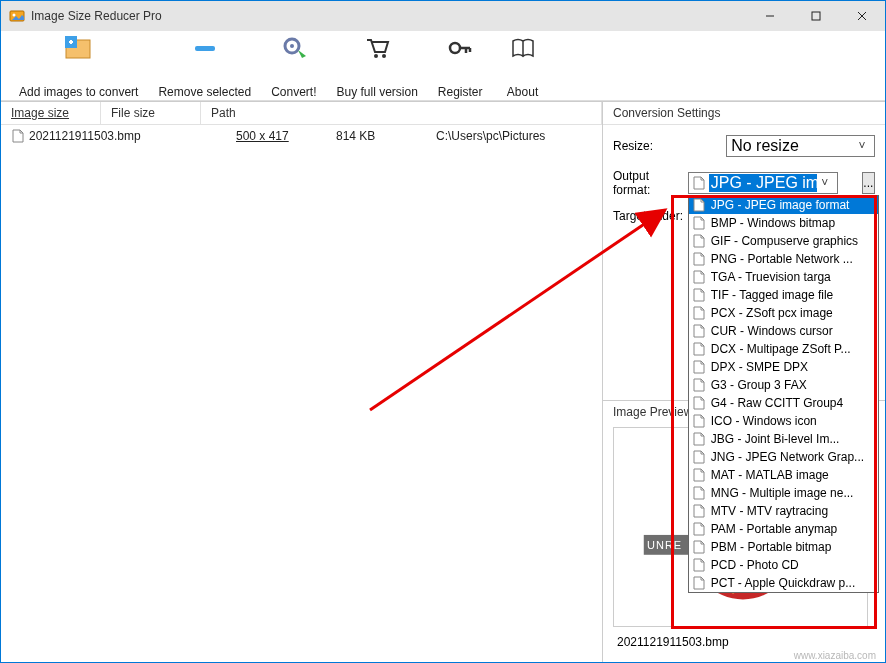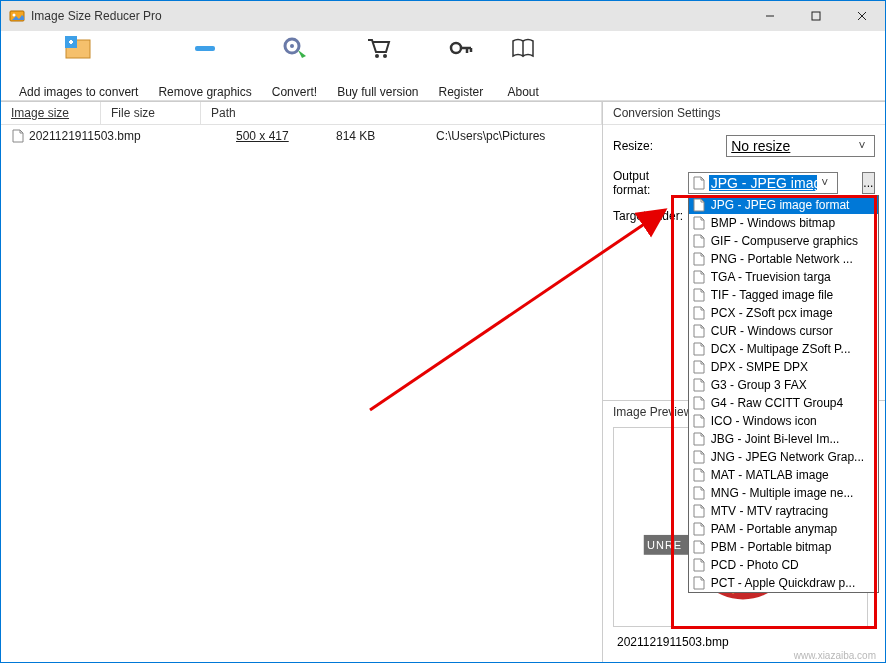--- a/index.html
+++ b/index.html
@@ -34,21 +34,21 @@
 .trow { display: flex; height: 22px; align-items: center; }
 .td { padding: 2px 10px; font-size: 12px; color: #222; display: flex; align-items: center; }
 .file-ico { width: 14px; height: 14px; margin-right: 4px; }
 
 
 .panel-title { padding: 4px 10px; font-size: 12px; color: #333; border-bottom: 1px solid #e1e1e1; }
 .settings { padding: 10px; font-size: 12px; }
 .setting-row { display: flex; align-items: center; margin-bottom: 12px; gap: 24px; }
 .setting-row .lbl { width: 90px; }
 .combobox { display: flex; align-items: center; height: 22px; border: 1px solid #7a7a7a; background: #fff; padding: 0 4px; width: 150px; position: relative; cursor: pointer; }
-.combobox .cb-text { flex: 1; font-size: 14px; overflow: hidden; white-space: nowrap; text-decoration: underline; }
+.combobox .cb-text { flex: 1; font-size: 16px; overflow: hidden; white-space: nowrap; }
 .combobox .cb-arrow { width: 16px; text-align: center; color: #444; }
 .browse-btn { width: 22px; height: 22px; border: 1px solid #7a7a7a; display: flex; align-items: center; justify-content: center; cursor: pointer; background: #e7e7e7; }
 
 
 .dropdown-list { position: absolute; top: 22px; left: -1px; width: 191px; border: 1px solid #666; background: #fff; z-index: 10; max-height: 420px; overflow: hidden; }
 .dd-item { display: flex; align-items: center; height: 18px; padding: 0 4px; font-size: 12px; cursor: pointer; }
 .dd-item.selected { background: #0078d7; color: #fff; }
 .dd-item .fi { width: 14px; height: 14px; margin-right: 4px; }
 .red-box { position: absolute; border: 3px solid #e60000; pointer-events: none; z-index: 100; }
 
@@ -105,21 +105,21 @@
         </svg>
       </span>
     <span class="label">Add images to convert</span>
   </div>
   <div class="tool-btn">
     <span class="icon-wrap">
         <svg width="28" height="28">
           <rect x="4" y="12" width="20" height="5" rx="2" fill="#3ea0e8"></rect>
         </svg>
       </span>
-    <span class="label">Remove graphics</span>
+    <span class="label">Remove selected</span>
   </div>
   <div class="tool-btn">
     <span class="icon-wrap">
         <svg width="28" height="28">
           <circle cx="12" cy="12" r="7" fill="none" stroke="#6a7aa8" stroke-width="3"></circle>
           <circle cx="12" cy="12" r="2" fill="#6a7aa8"></circle>
           <path d="M18 16 L26 22 L22 24 Z" fill="#3bb24a"></path>
         </svg>
       </span>
     <span class="label">Convert!</span>

